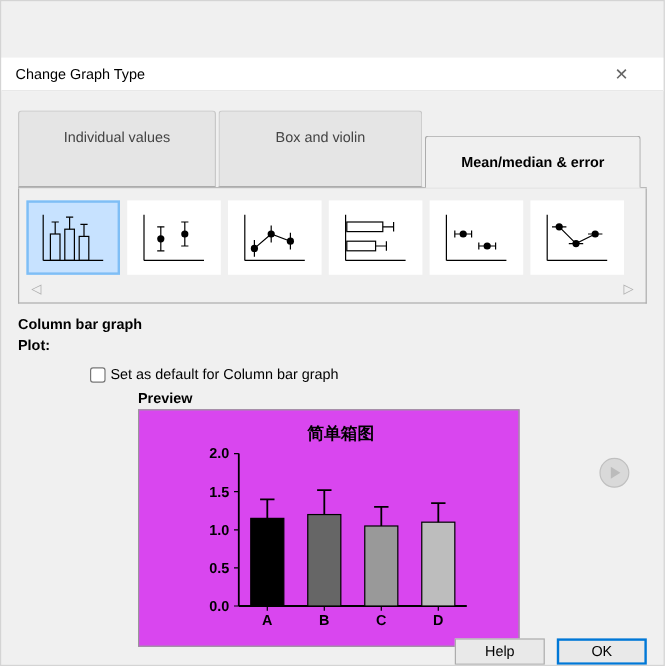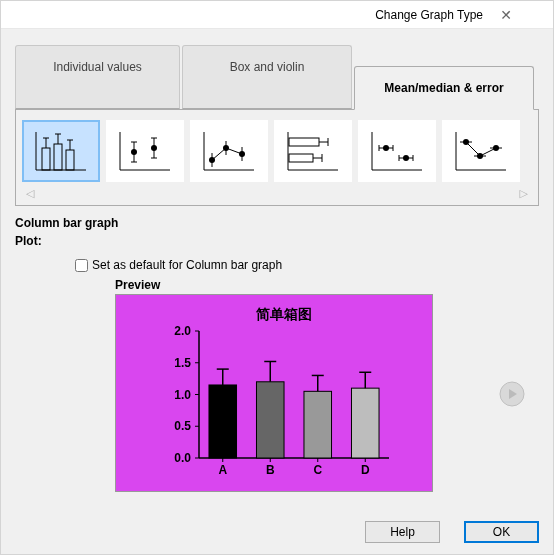--- a/index.html
+++ b/index.html
@@ -7,22 +7,22 @@
   body {
     width:554px; height:555px;
     font-family: "Segoe UI", Tahoma, sans-serif;
     font-size:12px; color:#000;
     background:#f0f0f0;
     border:1px solid #d4d4d4;
     position:relative;
   }
   .titlebar {
     background:#fff; height:28px;
-    display:flex; align-items:center; justify-content:flex-end;
-    padding:0 24px; border-bottom:1px solid #e8e8e8;
+    display:flex; align-items:center; justify-content:space-between;
+    padding:0 12px; border-bottom:1px solid #e8e8e8;margin-top:47px;
   }
   .titlebar .close { width:46px; text-align:center; color:#666; font-size:14px; }
   .content { padding:10px 14px 0 14px; }
   .row { display:flex; align-items:center; margin-bottom:10px; }
   .label-b { font-weight:bold; margin-right:10px; }
   select.combo {
     height:21px; background:#e9e9e9; border:1px solid #acacac;
     font-family:inherit; font-size:12px; padding-left:4px;
   }
   .tabs {
@@ -73,22 +73,22 @@
   .preview {
     width:318px; height:198px; background:#d946ef;
     border:1px solid #999; position:relative;
     display:flex; align-items:center; justify-content:center;
   }
   .play-btn {
     position:absolute; right:28px; top:380px;
     width:26px; height:26px;
   }
   .buttons {
-    position:absolute; bottom:11px; right:14px;
-    display:flex; gap:24px;
+    position:absolute; bottom:0; right:14px;
+    display:flex; gap:10px;
   }
   .btn {
     width:75px; height:22px; background:#e9e9e9;
     border:1px solid #acacac; font-family:inherit; font-size:12px; text-align:center;
     line-height:20px;
   }
   .btn.ok { border:2px solid #0078d7; line-height:18px; }
 </style>
 </head>
 <body>

